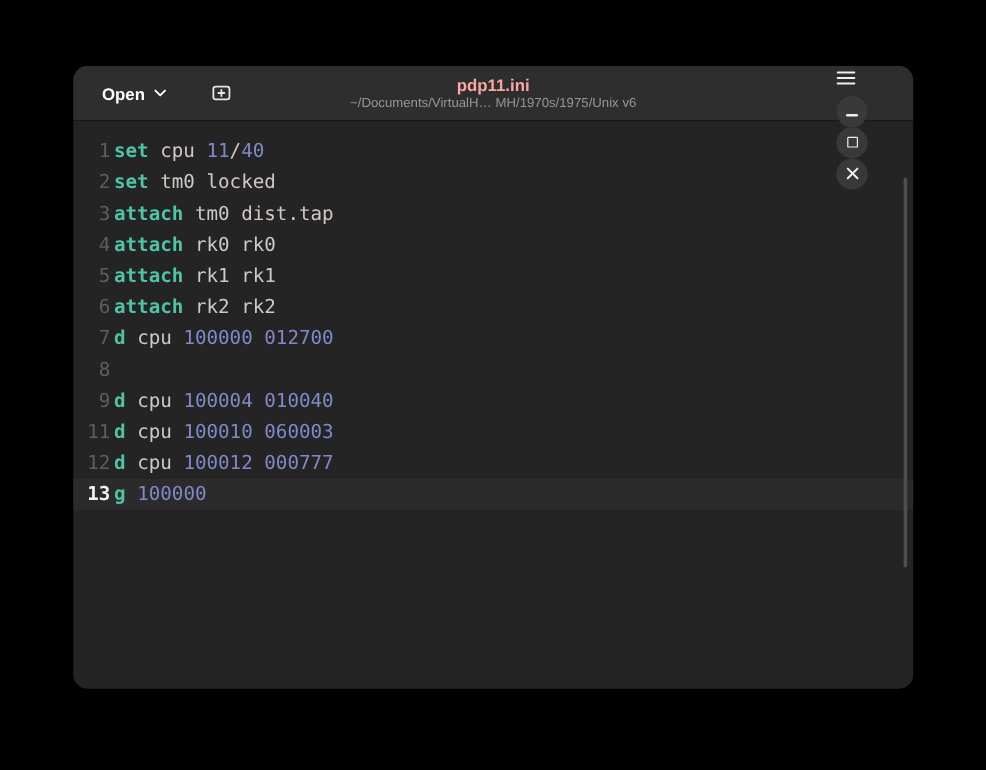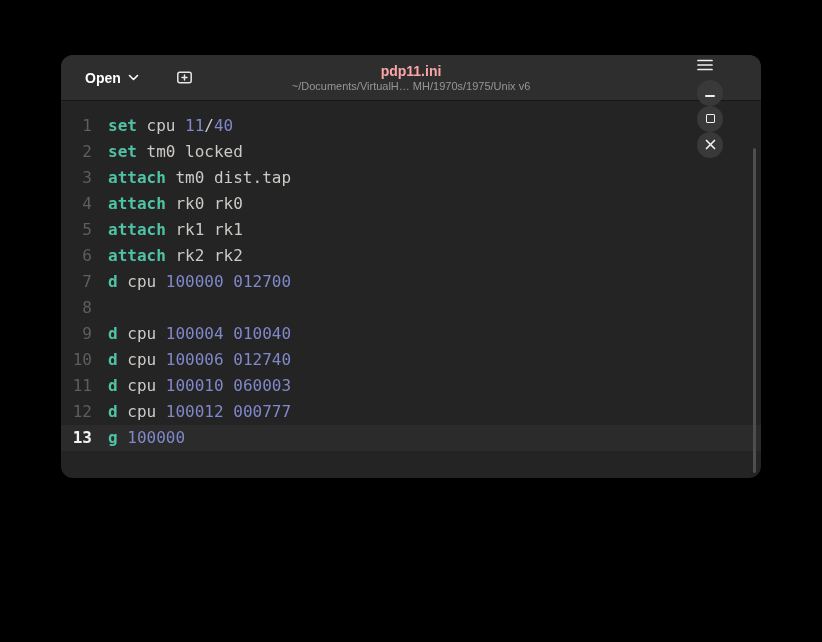--- a/index.html
+++ b/index.html
@@ -1,19 +1,19 @@
 <!DOCTYPE html>
 <html style="--kw: #4fc3a5; --num: #8088c9; --pl: #cdcac6; --lnum: #5e5e5e; --lnum-cur: #f2f2f2;"><head>
 <meta charset="utf-8">
 <style>
   * { margin:0; padding:0; box-sizing:border-box; }
   html,body { width:822px; height:642px; background:#000; overflow:hidden;
               font-family:"Liberation Sans", sans-serif; }
 
-  .window { position:absolute; left:61px; top:55px; width:700px; height:423px;
+  .window { position:absolute; left:61px; top:55px; width:700px; height:519px;
             background:#242424; border-radius:12px; overflow:hidden;
             box-shadow:0 2px 14px rgba(0,0,0,.8); }
 
   
   .headerbar { position:relative; height:45px; background:#2e2e2e;
                display:flex; align-items:center;
                box-shadow:0 1px 0 rgba(0,0,0,.35); }
   .hb-left { display:flex; align-items:center; padding-left:16px; }
   .open-btn { display:flex; align-items:center; gap:7px; height:30px; padding:0 8px;
               border-radius:6px; color:#ffffff; font-size:14px; font-weight:700;
@@ -39,21 +39,21 @@
   .max-glyph { width:9px; height:9px; border:1.5px solid #efefef; border-radius:1px; }
 
   
   .editor { position:relative; height:474px; padding-top:13px;
             font-family:"DejaVu Sans Mono", monospace; font-size:16px; cursor:text; }
   .ed-row { display:flex; height:26px; line-height:26px; }
   .ed-row.current { background:rgba(255,255,255,0.035); }
   .gutter-num { width:31px; text-align:right; color:var(--lnum,#5e5e5e);
                 flex:0 0 31px; user-select:none; }
   .ed-row.current .gutter-num { color:var(--lnum-cur,#f2f2f2); font-weight:700; }
-  .code { margin-left:16px; white-space:pre; }
+  .code { margin-left:3px; white-space:pre; }
   .tok-kw  { color:var(--kw,#4fc3a5); font-weight:700; }
   .tok-pl  { color:var(--pl,#cdcac6); }
   .tok-num { color:var(--num,#8088c9); }
 
   .scrollbar-thumb { position:absolute; right:5px; top:48px; width:3px; height:325px;
                      background:#4e4e4e; border-radius:2px; cursor:pointer; }
 
   svg { display:block; }
 </style>
 </head>
@@ -174,24 +174,20 @@
           <div class="code"><span class="tok-kw">d</span><span class="tok-pl"> cpu </span><span class="tok-num">100000</span><span class="tok-pl"> </span><span class="tok-num">012700</span></div>
         </div>
         <div class="ed-row">
           <div class="gutter-num">8</div>
         </div>
         <div class="ed-row">
           <div class="gutter-num">9</div>
           <div class="code"><span class="tok-kw">d</span><span class="tok-pl"> cpu </span><span class="tok-num">100004</span><span class="tok-pl"> </span><span class="tok-num">010040</span></div>
         </div>
         <div class="ed-row">
-          <div class="gutter-num">10</div>
-          <div class="code"><span class="tok-kw">d</span><span class="tok-pl"> cpu </span><span class="tok-num">100006</span><span class="tok-pl"> </span><span class="tok-num">012740</span></div>
-        </div>
-        <div class="ed-row">
           <div class="gutter-num">11</div>
           <div class="code"><span class="tok-kw">d</span><span class="tok-pl"> cpu </span><span class="tok-num">100010</span><span class="tok-pl"> </span><span class="tok-num">060003</span></div>
         </div>
         <div class="ed-row">
           <div class="gutter-num">12</div>
           <div class="code"><span class="tok-kw">d</span><span class="tok-pl"> cpu </span><span class="tok-num">100012</span><span class="tok-pl"> </span><span class="tok-num">000777</span></div>
         </div>
         <div class="ed-row current">
           <div class="gutter-num">13</div>
           <div class="code"><span class="tok-kw">g</span><span class="tok-pl"> </span><span class="tok-num">100000</span></div>

